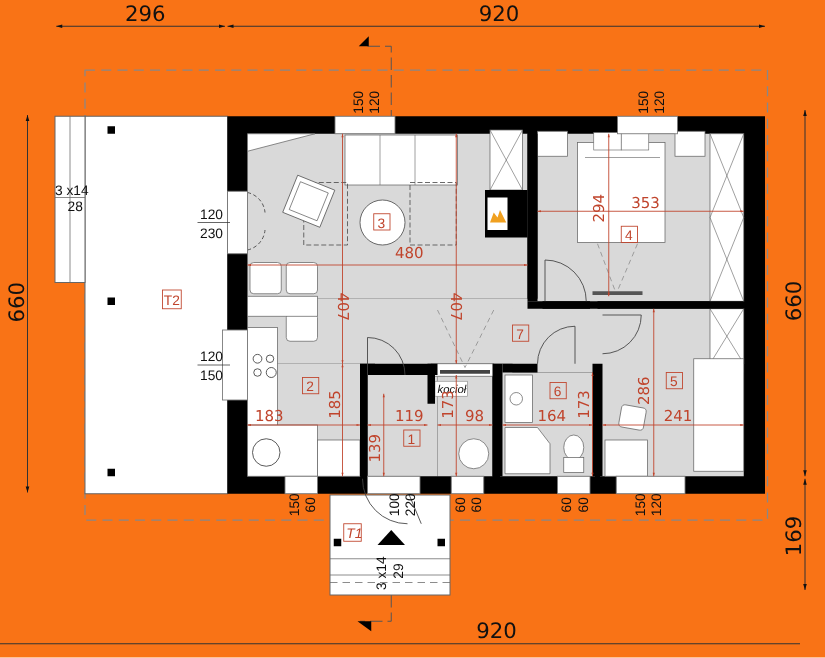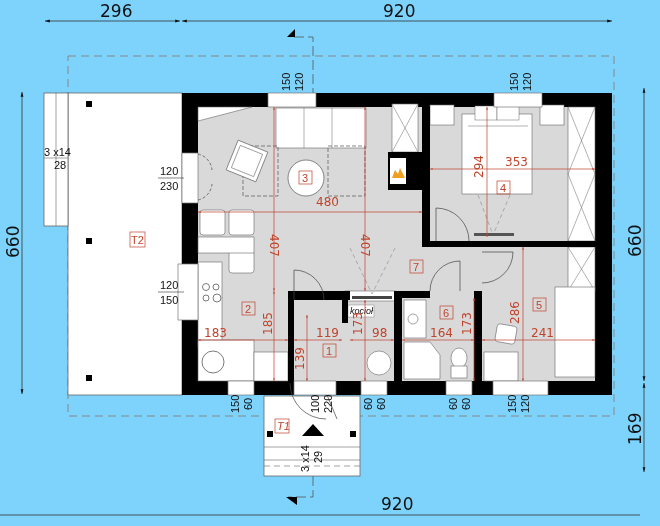--- a/index.html
+++ b/index.html
@@ -1,16 +1,16 @@
 <!DOCTYPE html>
 <html><head>
 <meta charset="utf-8">
 <style>
   html, body { margin: 0; padding: 0; background: #ffffff; }
-  #canvas { position: relative; width: 660px; height: 526px; overflow: hidden; background: #7dd3fc; }
+  #canvas { position: relative; width: 660px; height: 526px; overflow: hidden; background: #f97316; }
   svg { display: block; }
   .dim { font-family: "DejaVu Sans", sans-serif; font-size: 17px; fill: #111; }
   .dimsm { font-family: "Liberation Sans", sans-serif; font-size: 11px; fill: #111; }
   .rdim { font-family: "DejaVu Sans", sans-serif; font-size: 12px; fill: #c0442c; }
   .rlabel { font-family: "Liberation Sans", sans-serif; font-size: 11px; fill: #c0442c; }
   .kocior { font-family: "Liberation Sans", sans-serif; font-size: 9px; font-style: italic; fill: #111; }
 </style>
 </head>
 <body>
 

